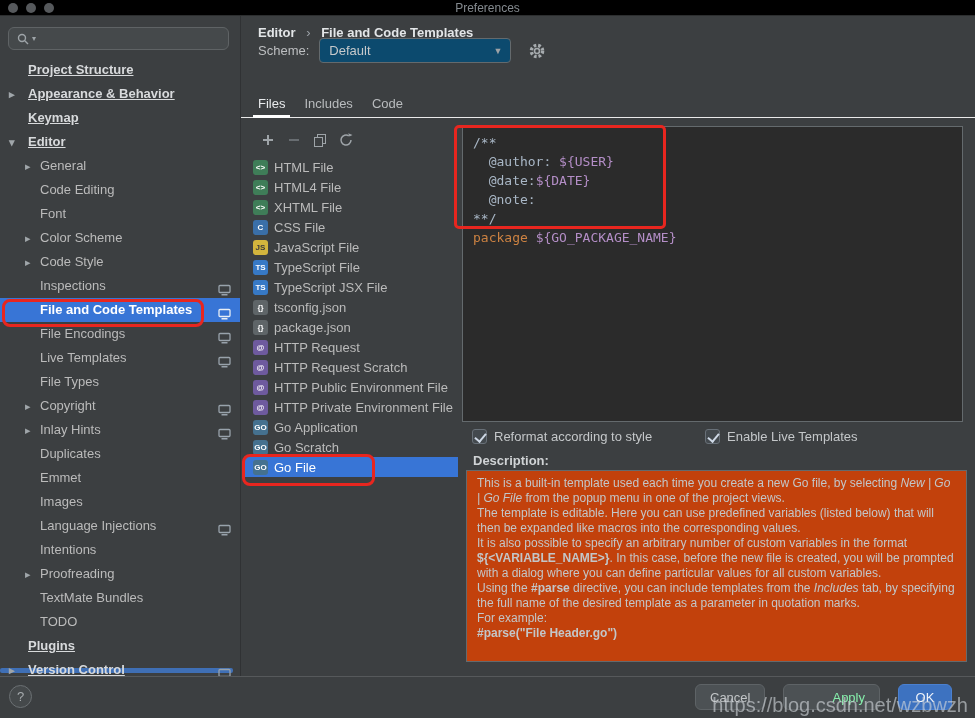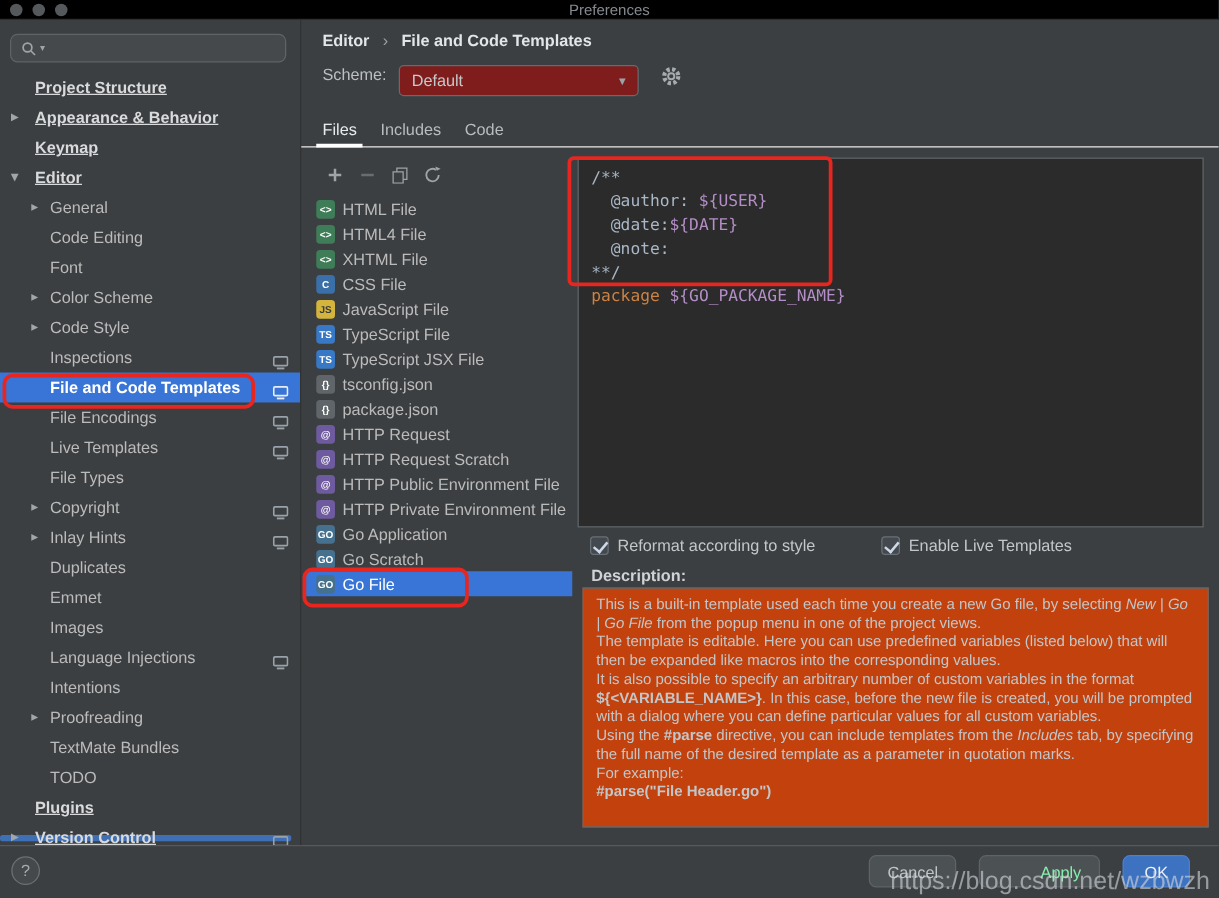--- a/index.html
+++ b/index.html
@@ -31,23 +31,23 @@
   .lvl0 .arrow { left:9px; } .lvl1 .arrow { left:25px; }
   .tree-item.selected { background:#3875d6; color:#ffffff; font-weight:bold; }
   .tree-item .right-ic { position:absolute; right:9px; top:6px; color:#98a2ab; }
   .tree-item.selected .right-ic { color:#e8eef5; }
   .scroll-strip { position:absolute; left:0; top:652px; width:233px; height:5px; background:#3f6fb5; border-radius:2px; }
 
   
   .main { position:absolute; left:241px; top:16px; width:734px; height:660px; }
   .breadcrumb { position:absolute; left:17px; top:9px; font-size:13px; font-weight:bold; color:#e3e6e8; }
   .breadcrumb .sep { color:#9aa0a6; font-weight:normal; padding:0 7px; }
-  .scheme-row { position:absolute; left:17px; top:36px; display:flex; }
+  .scheme-row { position:absolute; left:17px; top:22px; display:flex; align-items:center; }
   .scheme-label { color:#bdbfc1; font-size:13px; margin-right:10px; }
-  .combo { width:192px; height:25px; background:#7f1d1d; border:1px solid #646a6d; border-radius:4px;
+  .combo { width:192px; height:25px; background:#0c4a6e; border:1px solid #646a6d; border-radius:4px;
            color:#c6c9cb; font-size:13px; display:flex; align-items:center; padding:0 9px; position:relative; cursor:default; }
   .combo .chev { position:absolute; right:8px; color:#9da2a6; font-size:9px; }
   .gear { margin-left:17px; display:inline-flex; cursor:default; }
 
   .tabs { position:absolute; left:0; top:74px; width:734px; height:28px; border-bottom:1px solid #e9e9e9; padding-left:17px; }
   .tab { display:inline-block; margin-right:19px; height:28px; line-height:28px; font-size:13px; color:#b9bcbe; position:relative; cursor:default; }
   .tab.selected { color:#e8eaec; }
   .tab.selected::after { content:''; position:absolute; left:-5px; right:-5px; bottom:0; height:3px; background:#ffffff; }
 
   .list-panel { position:absolute; left:3px; top:102px; width:214px; height:558px; overflow:hidden; }

